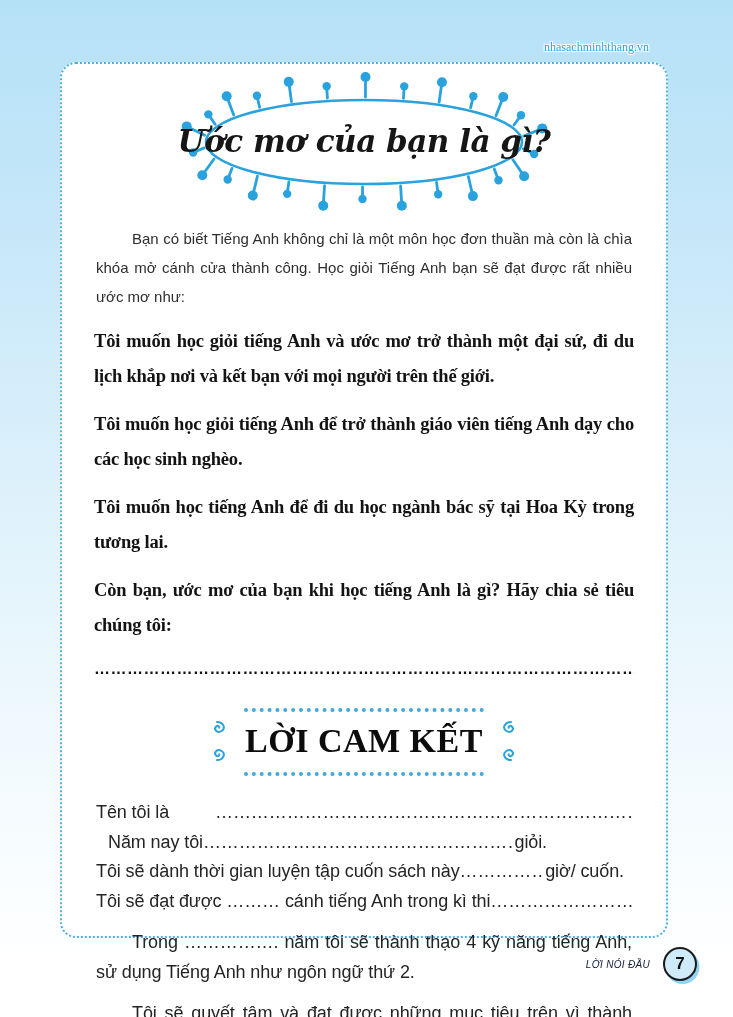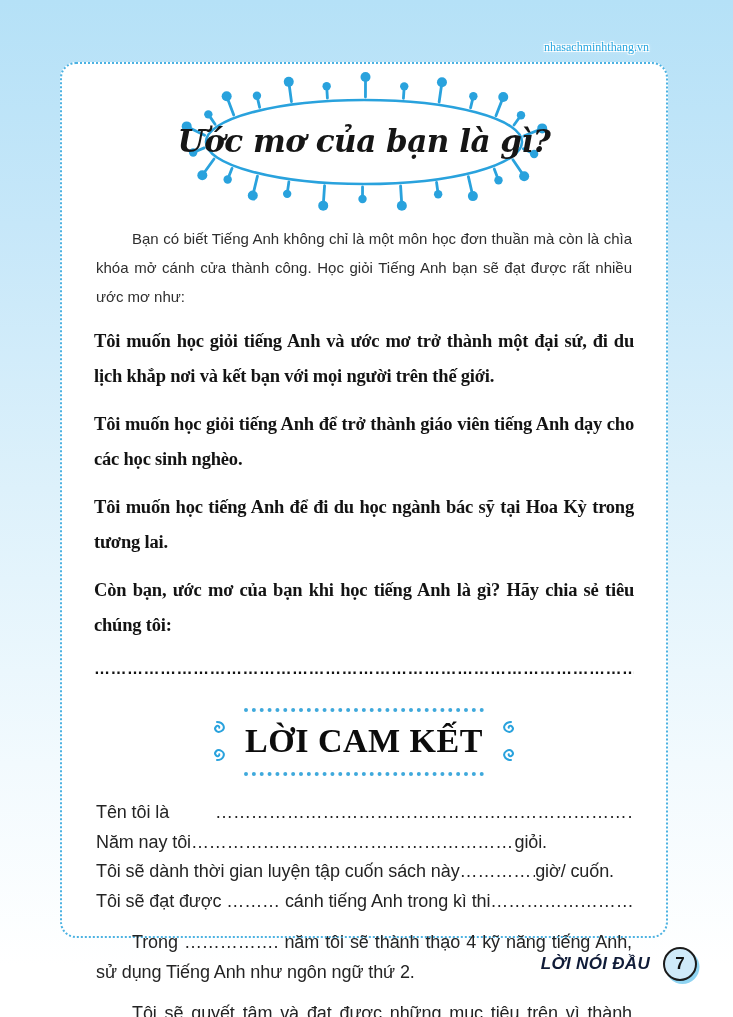--- a/index.html
+++ b/index.html
@@ -45,27 +45,27 @@
     font-size:34px;color:#0c0c0c;letter-spacing:0.5px;
   }
   .curl{width:20px;height:44px;}
   .curl.right{transform:scaleX(-1);}
   
   .form{margin-top:22px;padding:0 2px;font-size:18px;line-height:29.5px;color:#242424;letter-spacing:-0.1px;}
   .fline{white-space:normal;}
   .frow{display:flex;white-space:nowrap;overflow:hidden;align-items:baseline;}
   .dotfill{flex:1;overflow:hidden;}
   .gap{display:inline-block;width:46px;flex:0 0 46px;}
-  .mr-age{margin-right:85px;}
-  .mr-hours{margin-right:18px;}
+  .mr-age{margin-right:85px;margin-left:12px;}
+  .mr-hours{margin-right:8px;}
   .book{font-weight:bold;font-style:italic;}
   .indent{text-indent:36px;text-align:justify;margin-top:12px;}
   
   .footer{position:absolute;top:947px;right:36px;display:flex;align-items:center;gap:13px;}
-  .footer-label{font-weight:bold;font-style:italic;font-size:17px;color:#101c38;letter-spacing:0.3px;}
+  .footer-label{font-weight:normal;font-style:italic;font-size:10px;color:#101c38;letter-spacing:0.3px;}
   .page-circle{
     width:34px;height:34px;box-sizing:border-box;border-radius:50%;
     background:#cfeaf9;border:2px solid #1b1b1b;box-shadow:2.5px 3px 0 #8fd4f2;
     display:flex;align-items:center;justify-content:center;
     font-weight:bold;font-size:17px;color:#111;
   }
 </style>
 </head>
 <body>
 

